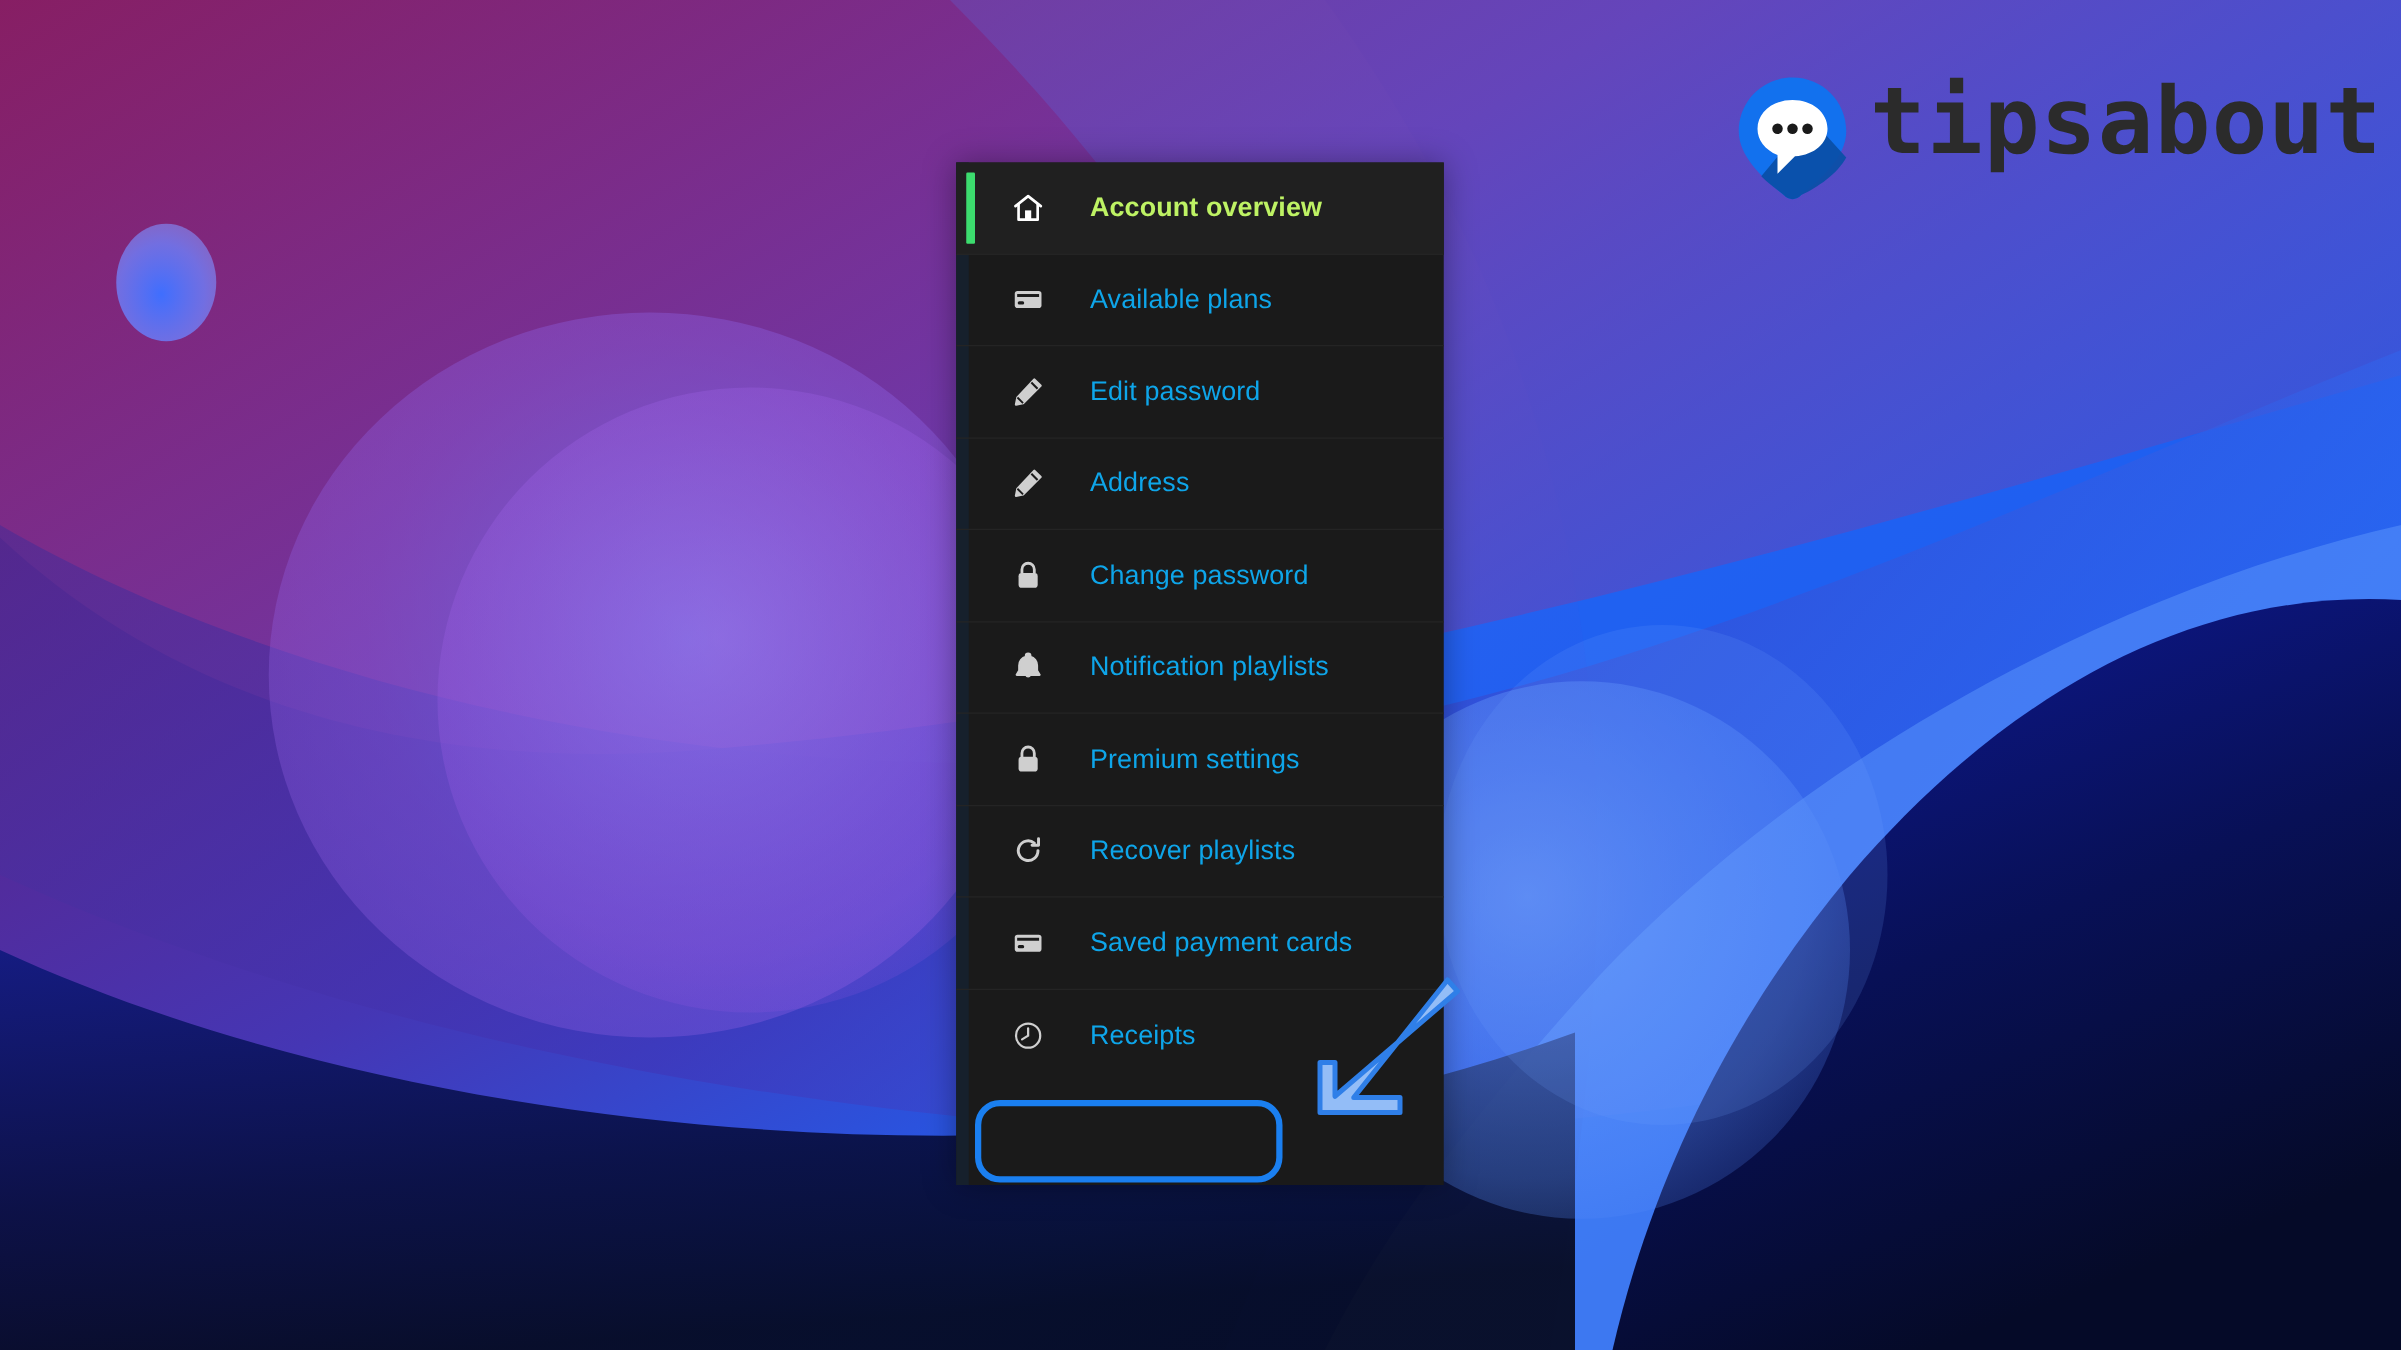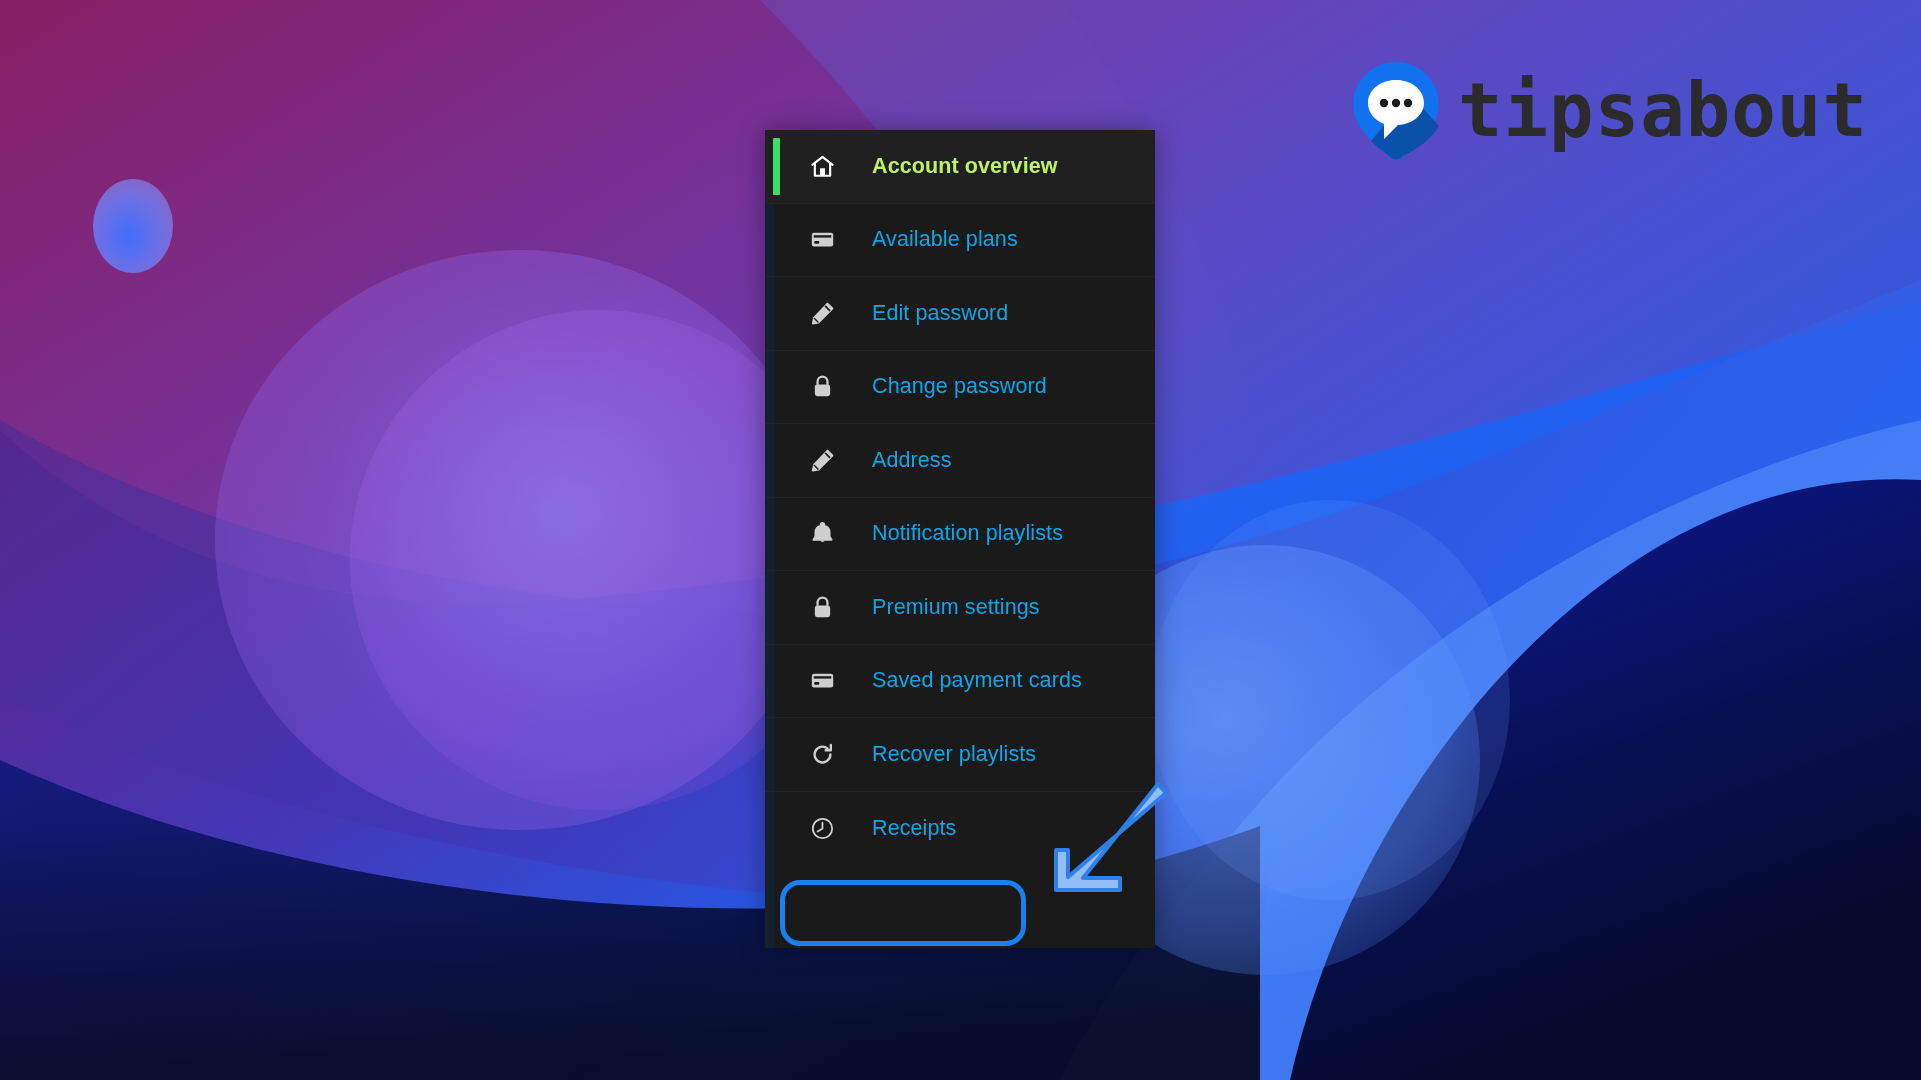--- a/index.html
+++ b/index.html
@@ -20,25 +20,25 @@
     position: absolute;
     inset: 0;
     width: 1921px;
     height: 1080px;
     z-index: 0;
   }
 
   
   #logo {
     position: absolute;
-    left: 1348px;
+    left: 1386px;
     top: 60px;
     z-index: 30;
     display: flex;
-    align-items: center;
+    align-items: flex-start;
     gap: 14px;
   }
   #logo .mark { width: 96px; height: 100px; display: block; }
   #logo .wordmark {
     font-family: "DejaVu Sans Mono", monospace;
     font-size: 74px;
     font-weight: 700;
     color: #2b2b2b;
     letter-spacing: 1px;
     line-height: 1;
@@ -266,82 +266,82 @@
           <path d="M16.4 3.2 L20.8 7.6 L8.4 20 L3.4 21 L4.4 16 Z" fill="currentColor" stroke="currentColor"></path>
           <path d="M14.3 5.3 L18.7 9.7" stroke="#1a1a1a" stroke-width="1.5"></path>
           <path d="M4.4 16 L8.4 20" stroke="#1a1a1a" stroke-width="1.3"></path>
         </svg>
       </span>
       <span class="menu-label">Edit password</span>
     </li>
 
     <li class="menu-item">
       <span class="menu-icon">
-        <svg width="27" height="27" viewBox="0 0 24 24" fill="none" stroke="currentColor" stroke-width="2">
-          <path d="M7.6 10.4 V7.6 a4.4 4.4 0 0 1 8.8 0 v2.8" fill="none"></path>
-          <rect x="5.2" y="10.2" width="13.6" height="10.4" rx="2.2" fill="currentColor" stroke="none"></rect>
-        </svg>
-      </span>
-      <span class="menu-label">Change password</span>
-    </li>
-
-    <li class="menu-item">
-      <span class="menu-icon">
         <svg width="27" height="27" viewBox="0 0 24 24" fill="none" stroke="currentColor" stroke-width="1.7" stroke-linejoin="round">
           <path d="M16.4 3.2 L20.8 7.6 L8.4 20 L3.4 21 L4.4 16 Z" fill="currentColor" stroke="currentColor"></path>
           <path d="M14.3 5.3 L18.7 9.7" stroke="#1a1a1a" stroke-width="1.5"></path>
           <path d="M4.4 16 L8.4 20" stroke="#1a1a1a" stroke-width="1.3"></path>
         </svg>
       </span>
       <span class="menu-label">Address</span>
     </li>
 
     <li class="menu-item">
       <span class="menu-icon">
+        <svg width="27" height="27" viewBox="0 0 24 24" fill="none" stroke="currentColor" stroke-width="2">
+          <path d="M7.6 10.4 V7.6 a4.4 4.4 0 0 1 8.8 0 v2.8" fill="none"></path>
+          <rect x="5.2" y="10.2" width="13.6" height="10.4" rx="2.2" fill="currentColor" stroke="none"></rect>
+        </svg>
+      </span>
+      <span class="menu-label">Change password</span>
+    </li>
+
+    <li class="menu-item">
+      <span class="menu-icon">
         <svg width="27" height="27" viewBox="0 0 24 24" fill="none" stroke="currentColor" stroke-width="1.6">
           <path d="M12 2.6 a1.6 1.6 0 0 1 1.6 1.6 v0.7 a6.3 6.3 0 0 1 4.7 6.1 v3.6 l1.8 3 H3.9 l1.8 -3 v-3.6 a6.3 6.3 0 0 1 4.7 -6.1 v-0.7 A1.6 1.6 0 0 1 12 2.6 Z" fill="currentColor" stroke="currentColor" stroke-linejoin="round"></path>
           <path d="M9.9 18 a2.2 2.2 0 0 0 4.2 0" fill="currentColor" stroke="none"></path>
         </svg>
       </span>
       <span class="menu-label">Notification playlists</span>
     </li>
 
     <li class="menu-item">
       <span class="menu-icon">
         <svg width="27" height="27" viewBox="0 0 24 24" fill="none" stroke="currentColor" stroke-width="2">
           <path d="M7.6 10.4 V7.6 a4.4 4.4 0 0 1 8.8 0 v2.8" fill="none"></path>
           <rect x="5.2" y="10.2" width="13.6" height="10.4" rx="2.2" fill="currentColor" stroke="none"></rect>
         </svg>
       </span>
       <span class="menu-label">Premium settings</span>
+    </li>
+
+    <li class="menu-item">
+      <span class="menu-icon">
+        <svg width="27" height="27" viewBox="0 0 24 24" fill="none" stroke="currentColor" stroke-width="2.1" stroke-linecap="round">
+          <path d="M19 12 a7 7 0 1 1 -2.6 -5.4"></path>
+          <path d="M19.4 3.6 L19.4 8.2 L14.8 8.2" stroke-linejoin="round"></path>
+        </svg>
+      </span>
+      <span class="menu-label">Recover playlists</span>
     </li>
 
     <li class="menu-item">
       <span class="menu-icon">
         <svg width="27" height="27" viewBox="0 0 24 24" fill="none" stroke="currentColor" stroke-width="1.8">
           <rect x="2.5" y="6" width="19" height="12.2" rx="2" fill="currentColor" stroke="none"></rect>
           <rect x="4.2" y="8.2" width="15.6" height="2.1" fill="#1a1a1a" stroke="none"></rect>
           <rect x="4.6" y="13.4" width="4.6" height="2.3" rx="1.1" fill="#1a1a1a" stroke="none"></rect>
         </svg>
       </span>
       <span class="menu-label">Saved payment cards</span>
     </li>
 
     <li class="menu-item">
       <span class="menu-icon">
-        <svg width="27" height="27" viewBox="0 0 24 24" fill="none" stroke="currentColor" stroke-width="2.1" stroke-linecap="round">
-          <path d="M19 12 a7 7 0 1 1 -2.6 -5.4"></path>
-          <path d="M19.4 3.6 L19.4 8.2 L14.8 8.2" stroke-linejoin="round"></path>
-        </svg>
-      </span>
-      <span class="menu-label">Recover playlists</span>
-    </li>
-
-    <li class="menu-item">
-      <span class="menu-icon">
         <svg width="27" height="27" viewBox="0 0 24 24" fill="none" stroke="currentColor" stroke-width="1.6" stroke-linecap="round">
           <circle cx="12" cy="12" r="8.6"></circle>
           <path d="M12 6.8 V12 L7.7 14.7"></path>
         </svg>
       </span>
       <span class="menu-label">Receipts</span>
     </li>
 
   </ul>
 </nav>

